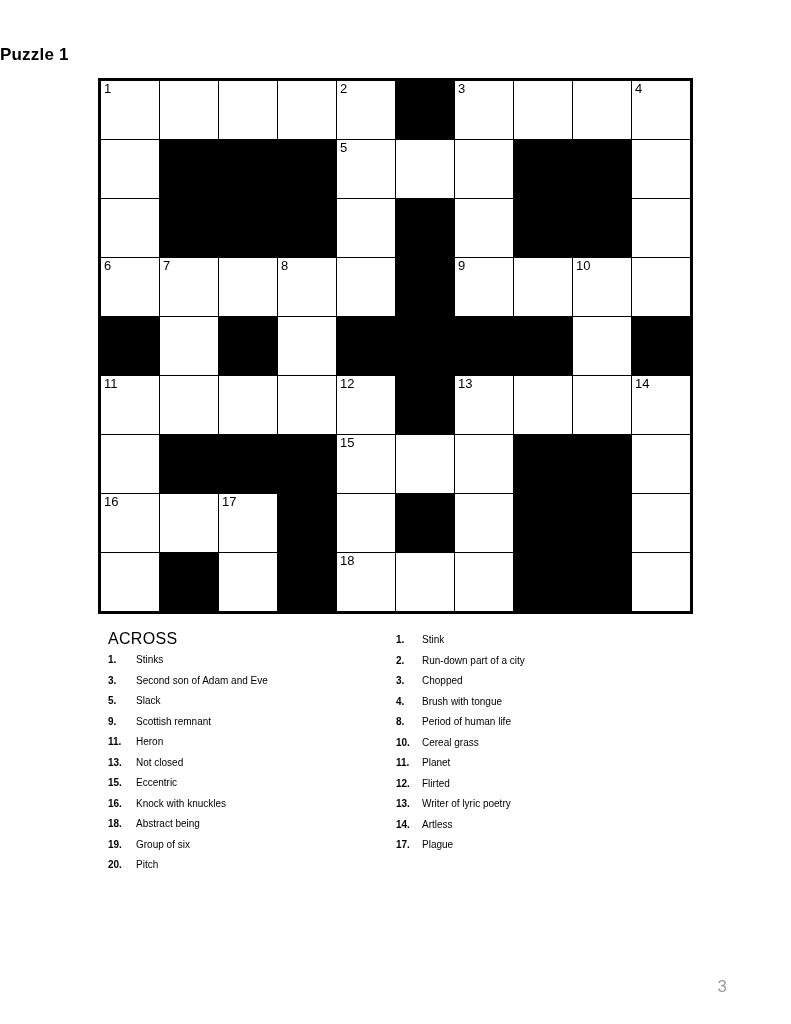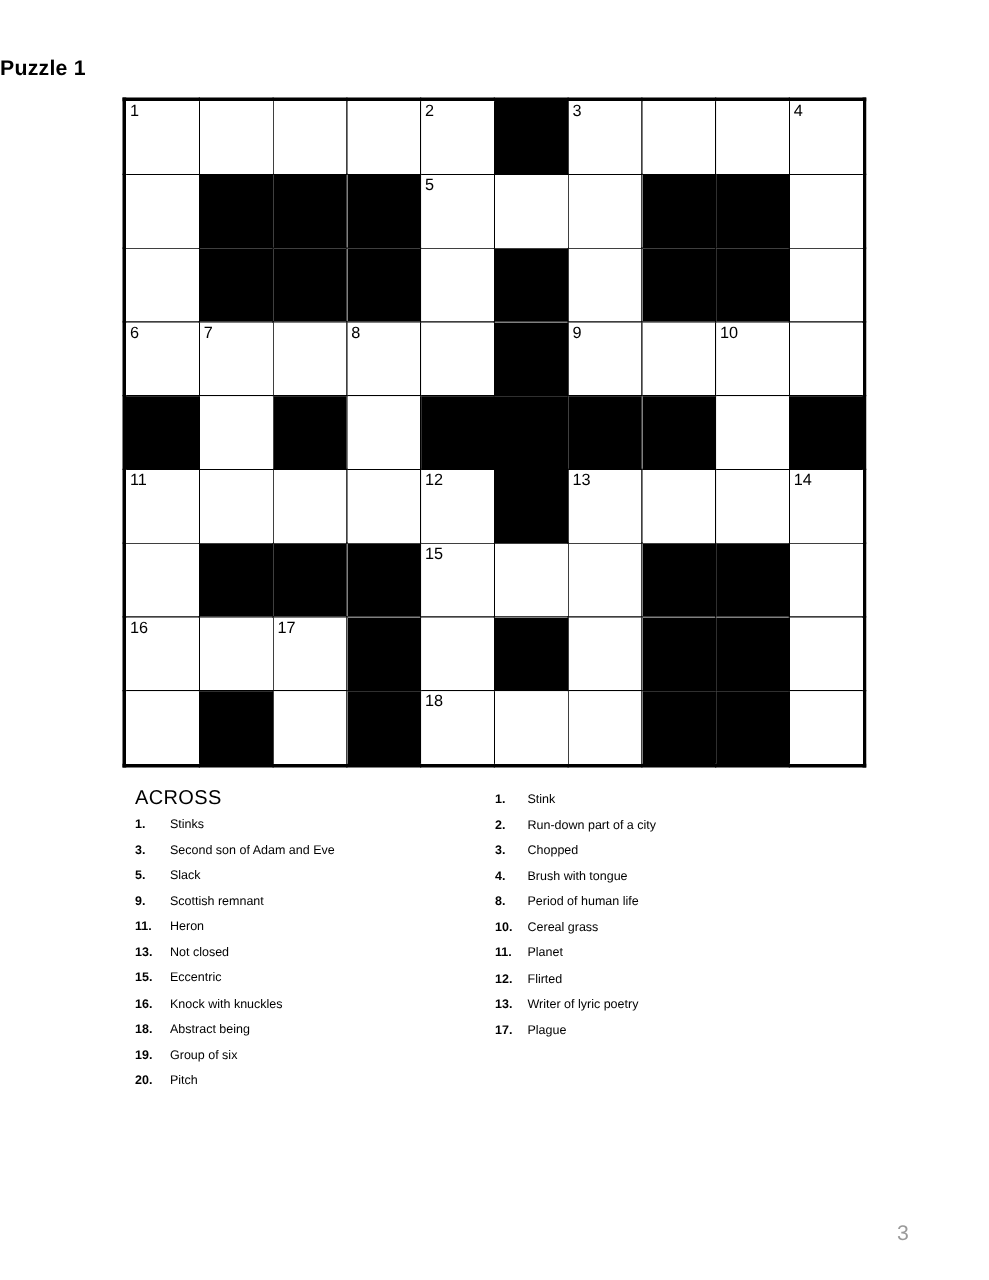--- a/index.html
+++ b/index.html
@@ -290,20 +290,21 @@
       <ul class="clue-list">
           <li><span class="num">1.</span><span>Stink</span></li>
           <li><span class="num">2.</span><span>Run-down part of a city</span></li>
           <li><span class="num">3.</span><span>Chopped</span></li>
           <li><span class="num">4.</span><span>Brush with tongue</span></li>
           <li><span class="num">8.</span><span>Period of human life</span></li>
           <li><span class="num">10.</span><span>Cereal grass</span></li>
           <li><span class="num">11.</span><span>Planet</span></li>
           <li><span class="num">12.</span><span>Flirted</span></li>
           <li><span class="num">13.</span><span>Writer of lyric poetry</span></li>
+          <li><span class="num">14.</span><span>Artless</span></li>
           <li><span class="num">17.</span><span>Plague</span></li>
         </ul>
     </div>
   </div>
 
   <div class="page-number">3</div>
 
 </div>
 
 </body></html>

